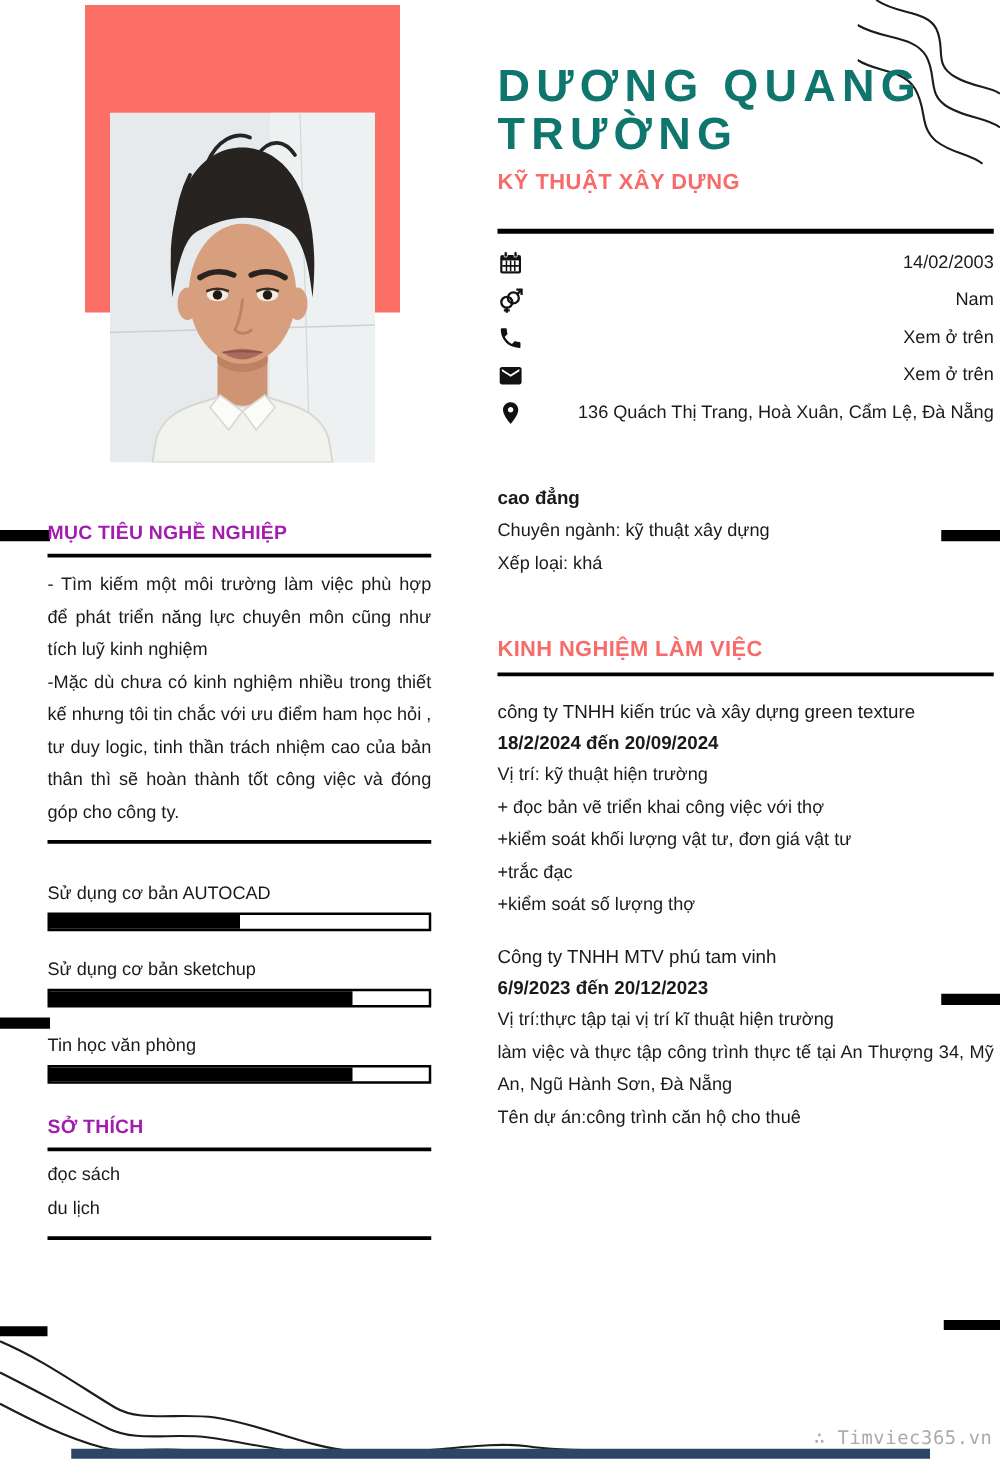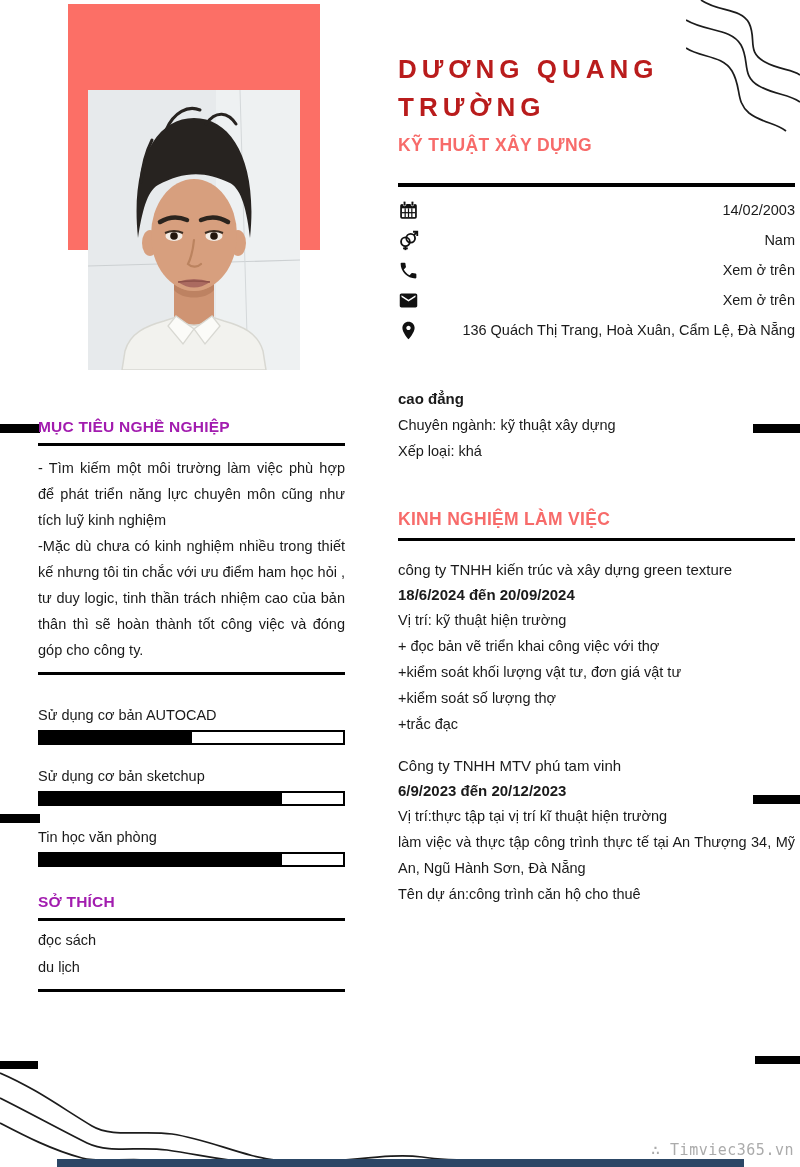--- a/index.html
+++ b/index.html
@@ -16,22 +16,22 @@
   .photo { left:88px; top:90px; width:212px; height:280px; }
 
   
   .bar-accent { background:#000; }
 
   
   .left-col  { left:38px;  top:418px; width:307px; }
   .right-col { left:398px; top:50px;  width:397px; }
 
   h1.name {
-    margin:0; font-size:26px; line-height:38px; font-weight:bold;
-    letter-spacing:5px; color:#b91c1c;
+    margin:0; font-size:36px; line-height:38px; font-weight:bold;
+    letter-spacing:5px; color:#0f766e;
   }
   .job-title {
     margin-top:9px; font-size:17.5px; font-weight:bold; color:#f76b6a;
     letter-spacing:0.4px;
   }
 
   .contact { margin-top:27px; border-top:4px solid #000; padding-top:8px; }
   .contact-row { display:flex; align-items:flex-start; gap:9px; padding:2px 0;justify-content:space-between; }
   .contact-row .cicon { width:21px; height:21px; flex:0 0 21px; margin-top:3px; }
   .contact-row .ctext { font-size:14.5px; line-height:26px; }
@@ -241,26 +241,26 @@
       <div>Chuyên ngành: kỹ thuật xây dựng</div>
       <div>Xếp loại: khá</div>
     </div>
   </div>
 
   <div class="exp">
     <div class="section-title-r">KINH NGHIỆM LÀM VIỆC</div>
 
     <div class="exp-job">
       <div class="exp-company">công ty TNHH kiến trúc và xây dựng green texture</div>
-      <div class="exp-period">18/6/2024 đến 20/09/2024</div>
+      <div class="exp-period">18/2/2024 đến 20/09/2024</div>
       <div>Vị trí: kỹ thuật hiện trường</div>
       <div>+ đọc bản vẽ triển khai công việc với thợ</div>
       <div>+kiểm soát khối lượng vật tư, đơn giá vật tư</div>
+      <div>+trắc đạc</div>
       <div>+kiểm soát số lượng thợ</div>
-      <div>+trắc đạc</div>
     </div>
 
     <div class="exp-job">
       <div class="exp-company">Công ty TNHH MTV phú tam vinh</div>
       <div class="exp-period">6/9/2023  đến 20/12/2023</div>
       <div>Vị trí:thực tập tại vị trí kĩ thuật hiện trường</div>
       <div class="justify">làm việc và thực tập công trình thực tế tại An Thượng 34, Mỹ An, Ngũ Hành Sơn, Đà Nẵng</div>
       <div>Tên dự án:công trình căn hộ cho thuê</div>
     </div>
   </div>

